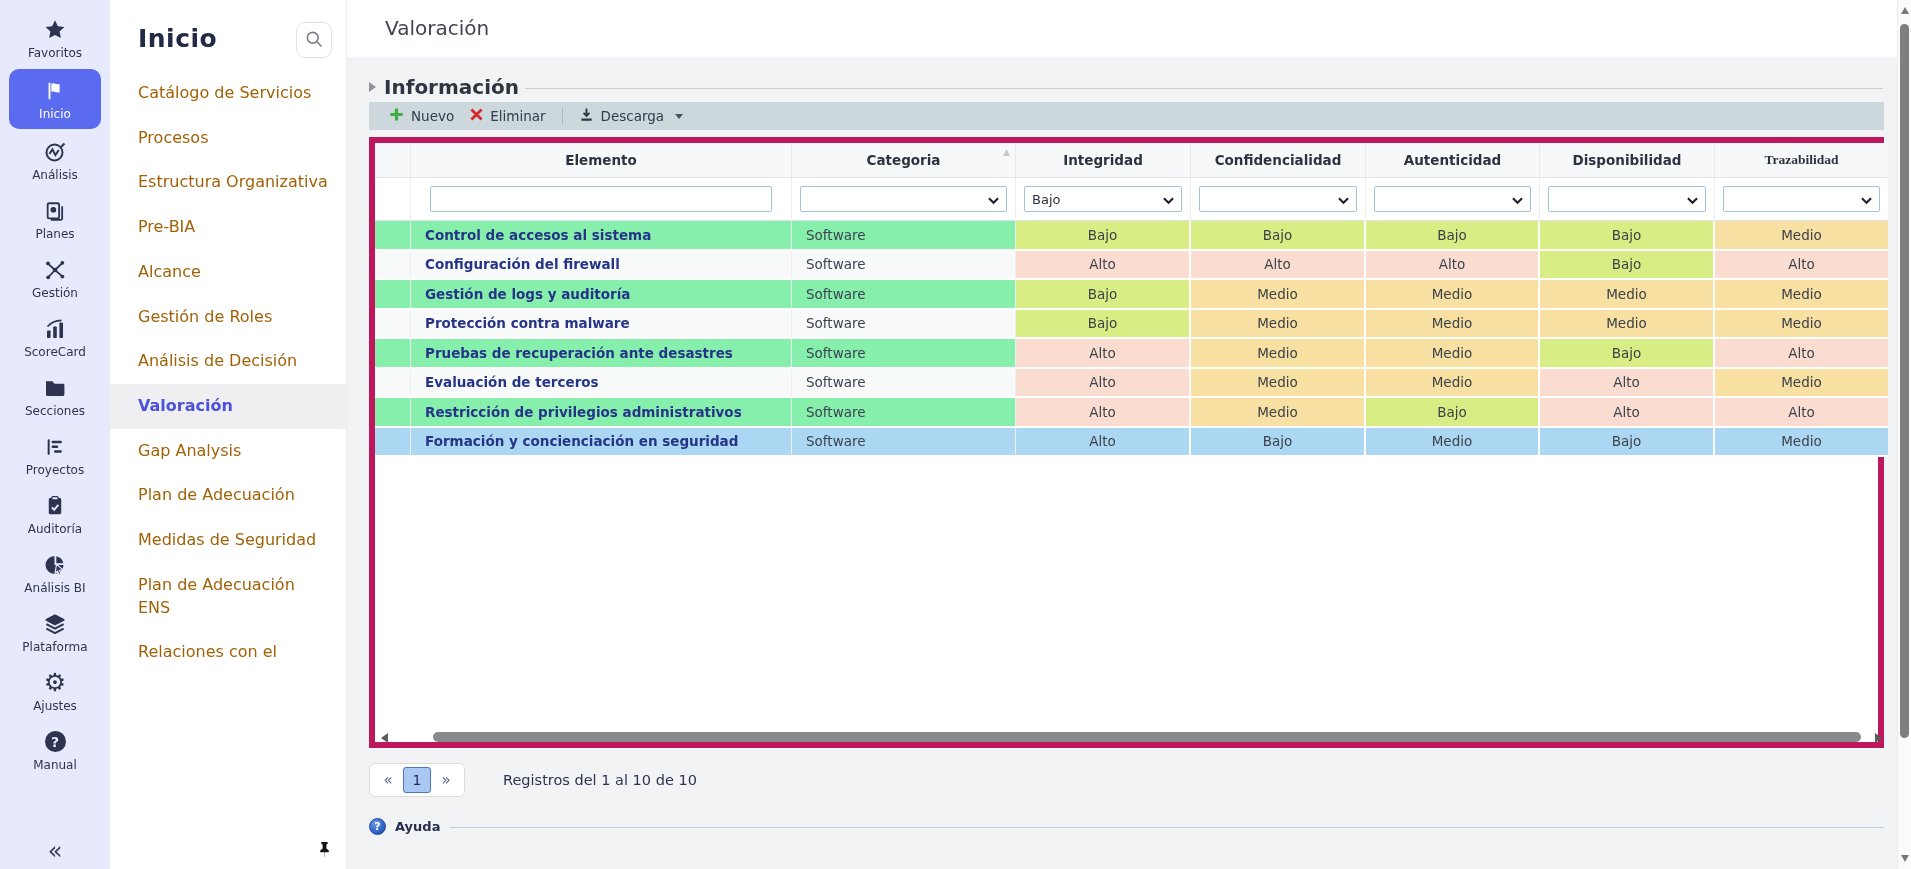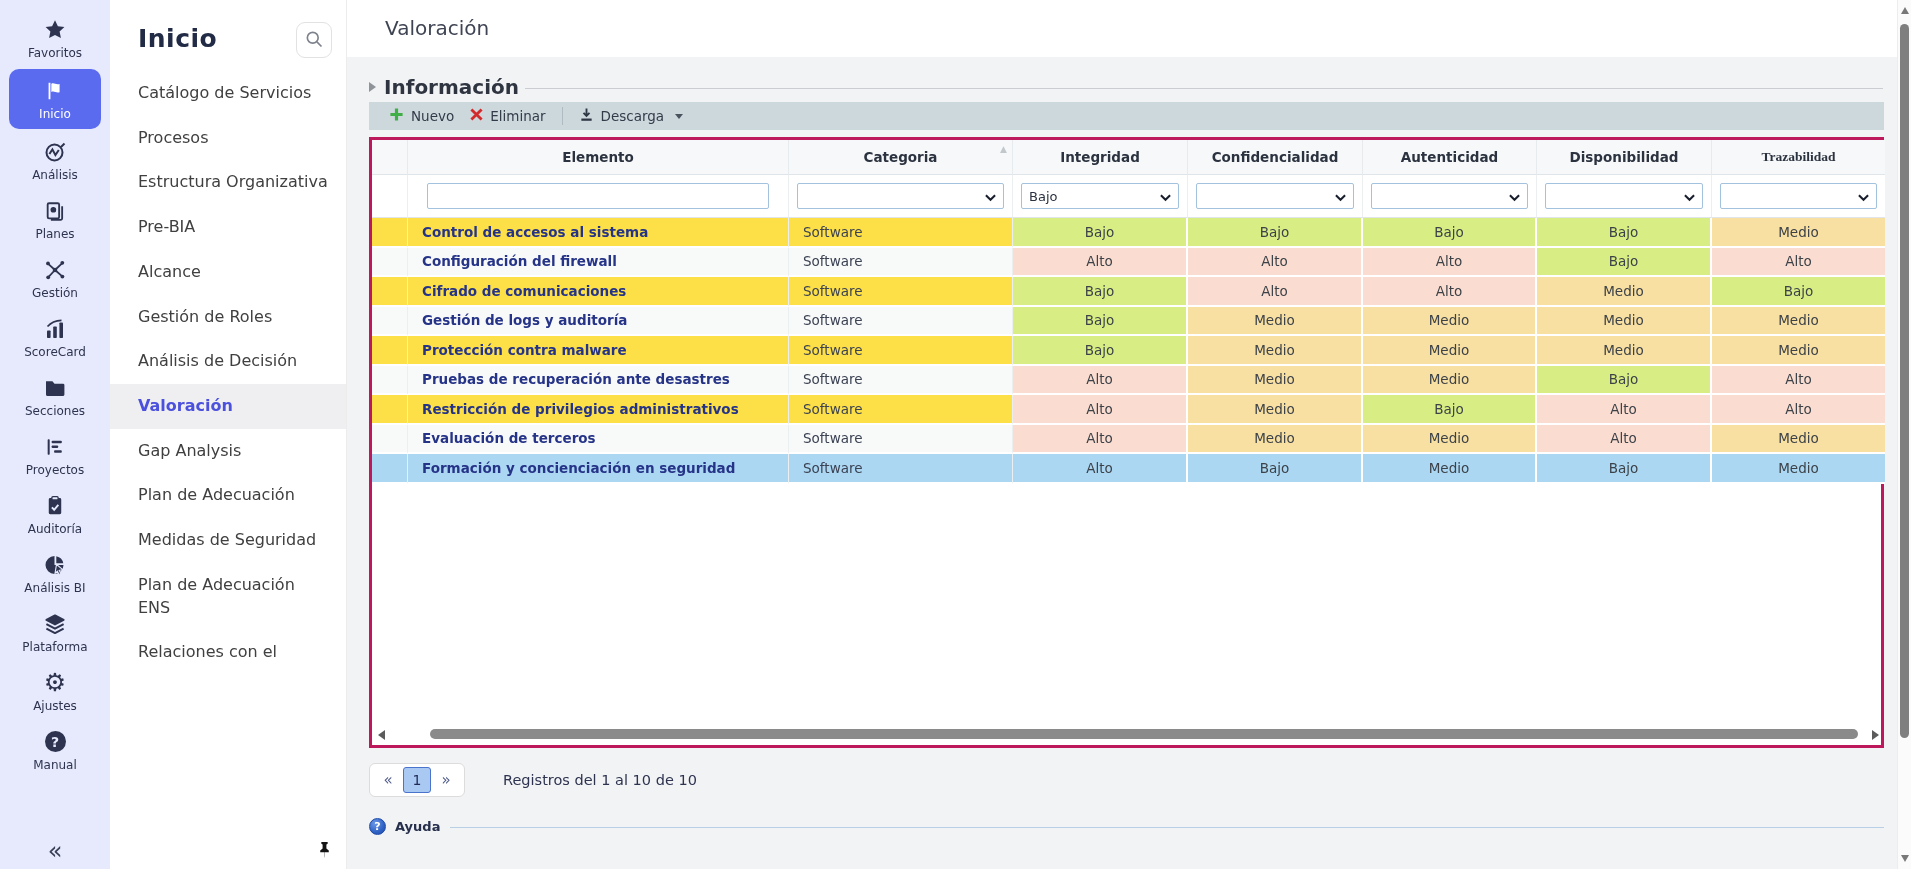--- a/index.html
+++ b/index.html
@@ -24,21 +24,21 @@
 
   
   .menu { position:absolute; left:110px; top:0; width:237px; height:869px; background:#fff;
     border-right:1px solid #ececec; overflow:hidden; z-index:2; }
   .menu-header { position:relative; padding:24px 0 10px 28px; }
   .menu-title { font-size:25px; font-weight:600; color:#222b45; letter-spacing:.5px; }
   .menu-search { position:absolute; right:14px; top:22px; width:36px; height:36px;
     border:1px solid #e2e2e2; border-radius:9px; background:#fff; display:flex;
     align-items:center; justify-content:center; cursor:pointer; }
   .menu-list { list-style:none; padding-top:8px; }
-  .menu-list li { font-size:16px; color:#404040; padding:11px 18px 11px 28px;
+  .menu-list li { font-size:16px; color:#a16207; padding:11px 18px 11px 28px;
     line-height:1.42; cursor:pointer; }
   .menu-list li.selected { background:#efeff1; color:#4b50dd; font-weight:bold; }
   .menu-pin { position:absolute; right:12px; bottom:6px; cursor:pointer; }
 
   
   .main { position:absolute; left:347px; top:0; width:1550px; height:869px; }
   .page-titlebar { position:absolute; left:0; top:0; right:0; height:57px; background:#fff; }
   .page-title { position:absolute; left:38px; top:16px; font-size:20px; font-weight:500; color:#3f4453; }
   .content { position:absolute; left:0; top:57px; right:0; bottom:0; background:#f2f3f5; }
 
@@ -52,37 +52,37 @@
   .toolbar { position:absolute; left:22px; top:45px; width:1515px; height:28px;
     background:#cdd8dd; display:flex; align-items:center; padding-left:12px; }
   .tbtn { display:flex; align-items:center; gap:7px; font-size:13.5px; color:#333b49;
     cursor:pointer; padding:0 8px; }
   .tsep { width:1px; height:18px; background:#aebbc2; margin:0 8px; }
   .caret-down { width:0; height:0; border-top:5px solid #4a525e; border-left:4.5px solid transparent;
     border-right:4.5px solid transparent; margin-left:4px; }
 
   
   .grid { position:absolute; left:22px; top:80px; width:1515px; height:611px;
-    background:#fff; border:3px solid #be185d; }
+    background:#fff; border:6px solid #be185d; }
   table { width:1513px; table-layout:fixed; border-collapse:separate; border-spacing:0; }
   thead th { height:35px; background:#f7f8f9; font-size:13.5px; font-weight:bold; color:#2c3340;
     border-right:1px solid #e7ebed; border-bottom:1px solid #dfe5e9; position:relative; text-align:center; }
   thead th:last-child { border-right:none;font-family:Liberation Serif, serif; }
   .sort-arrow { position:absolute; right:5px; top:4px; font-size:9px; color:#c2c7cc; }
   tr.filters td { height:43px; background:#fff; border-right:1px solid #eceff0;
     border-bottom:1px solid #dfe5e9; text-align:center; vertical-align:middle; padding:0 8px; }
   tr.filters td:last-child { border-right:none; }
   .filter-input { width:94%; height:26px; border:1px solid #a3c2dd; border-radius:2px;
     font-size:13px; padding:0 6px; outline:none; }
   .fselect { width:100%; height:26px; border:1px solid #a3c2dd; border-radius:2px; background:#fff;
     display:flex; align-items:center; justify-content:space-between; padding:0 7px; cursor:pointer; }
   .fsel-val { font-size:13px; color:#2c3340; }
   tbody td { height:29.5px; font-size:13.5px; text-align:center; vertical-align:middle;
     border-bottom:2px solid #fff; color:#3c4248; }
-  td.sel-cell, td.txt { border-right:1px solid #eceff0; background:#fde047; }
+  td.sel-cell, td.txt { border-right:1px solid #eceff0; background:#86efac; }
   td.txt { text-align:left; padding-left:14px; color:#3b4252; }
   tbody tr:nth-child(even) td.sel-cell, tbody tr:nth-child(even) td.txt { background:#f8f9f9; }
   td.val { border-right:2px solid #fff; }
   td.val:last-child { border-right:none; }
   .elem-link { font-weight:bold; color:#263488; cursor:pointer; }
   tbody tr.selected td { background:#abd7f3 !important; }
 
   .hscroll { position:absolute; left:2px; top:588px; width:1509px; height:13px; }
   .hs-left { position:absolute; left:4px; top:2px; width:0; height:0;
     border-right:7px solid #5c5c5c; border-top:5px solid transparent; border-bottom:5px solid transparent; cursor:pointer; }
@@ -418,30 +418,20 @@
               <td class="txt"><span class="elem-link">Configuración del firewall</span></td>
               <td class="txt"><span>Software</span></td>
               <td class="val" style="background: rgb(251, 220, 208);"><span>Alto</span></td>
               <td class="val" style="background: rgb(251, 220, 208);"><span>Alto</span></td>
               <td class="val" style="background: rgb(251, 220, 208);"><span>Alto</span></td>
               <td class="val" style="background: rgb(216, 238, 133);"><span>Bajo</span></td>
               <td class="val" style="background: rgb(251, 220, 208);"><span>Alto</span></td>
             </tr>
             <tr>
               <td class="sel-cell"></td>
-              <td class="txt"><span class="elem-link">Cifrado de comunicaciones</span></td>
-              <td class="txt"><span>Software</span></td>
-              <td class="val" style="background: rgb(216, 238, 133);"><span>Bajo</span></td>
-              <td class="val" style="background: rgb(251, 220, 208);"><span>Alto</span></td>
-              <td class="val" style="background: rgb(251, 220, 208);"><span>Alto</span></td>
-              <td class="val" style="background: rgb(248, 223, 162);"><span>Medio</span></td>
-              <td class="val" style="background: rgb(216, 238, 133);"><span>Bajo</span></td>
-            </tr>
-            <tr>
-              <td class="sel-cell"></td>
               <td class="txt"><span class="elem-link">Gestión de logs y auditoría</span></td>
               <td class="txt"><span>Software</span></td>
               <td class="val" style="background: rgb(216, 238, 133);"><span>Bajo</span></td>
               <td class="val" style="background: rgb(248, 223, 162);"><span>Medio</span></td>
               <td class="val" style="background: rgb(248, 223, 162);"><span>Medio</span></td>
               <td class="val" style="background: rgb(248, 223, 162);"><span>Medio</span></td>
               <td class="val" style="background: rgb(248, 223, 162);"><span>Medio</span></td>
             </tr>
             <tr>
               <td class="sel-cell"></td>
@@ -458,37 +448,37 @@
               <td class="txt"><span class="elem-link">Pruebas de recuperación ante desastres</span></td>
               <td class="txt"><span>Software</span></td>
               <td class="val" style="background: rgb(251, 220, 208);"><span>Alto</span></td>
               <td class="val" style="background: rgb(248, 223, 162);"><span>Medio</span></td>
               <td class="val" style="background: rgb(248, 223, 162);"><span>Medio</span></td>
               <td class="val" style="background: rgb(216, 238, 133);"><span>Bajo</span></td>
               <td class="val" style="background: rgb(251, 220, 208);"><span>Alto</span></td>
             </tr>
             <tr>
               <td class="sel-cell"></td>
+              <td class="txt"><span class="elem-link">Evaluación de terceros</span></td>
+              <td class="txt"><span>Software</span></td>
+              <td class="val" style="background: rgb(251, 220, 208);"><span>Alto</span></td>
+              <td class="val" style="background: rgb(248, 223, 162);"><span>Medio</span></td>
+              <td class="val" style="background: rgb(248, 223, 162);"><span>Medio</span></td>
+              <td class="val" style="background: rgb(251, 220, 208);"><span>Alto</span></td>
+              <td class="val" style="background: rgb(248, 223, 162);"><span>Medio</span></td>
+            </tr>
+            <tr>
+              <td class="sel-cell"></td>
               <td class="txt"><span class="elem-link">Restricción de privilegios administrativos</span></td>
               <td class="txt"><span>Software</span></td>
               <td class="val" style="background: rgb(251, 220, 208);"><span>Alto</span></td>
               <td class="val" style="background: rgb(248, 223, 162);"><span>Medio</span></td>
               <td class="val" style="background: rgb(216, 238, 133);"><span>Bajo</span></td>
               <td class="val" style="background: rgb(251, 220, 208);"><span>Alto</span></td>
               <td class="val" style="background: rgb(251, 220, 208);"><span>Alto</span></td>
-            </tr>
-            <tr>
-              <td class="sel-cell"></td>
-              <td class="txt"><span class="elem-link">Evaluación de terceros</span></td>
-              <td class="txt"><span>Software</span></td>
-              <td class="val" style="background: rgb(251, 220, 208);"><span>Alto</span></td>
-              <td class="val" style="background: rgb(248, 223, 162);"><span>Medio</span></td>
-              <td class="val" style="background: rgb(248, 223, 162);"><span>Medio</span></td>
-              <td class="val" style="background: rgb(251, 220, 208);"><span>Alto</span></td>
-              <td class="val" style="background: rgb(248, 223, 162);"><span>Medio</span></td>
             </tr>
             <tr class="selected">
               <td class="sel-cell"></td>
               <td class="txt"><span class="elem-link">Formación y concienciación en seguridad</span></td>
               <td class="txt"><span>Software</span></td>
               <td class="val"><span>Alto</span></td>
               <td class="val"><span>Bajo</span></td>
               <td class="val"><span>Medio</span></td>
               <td class="val"><span>Bajo</span></td>
               <td class="val"><span>Medio</span></td>

